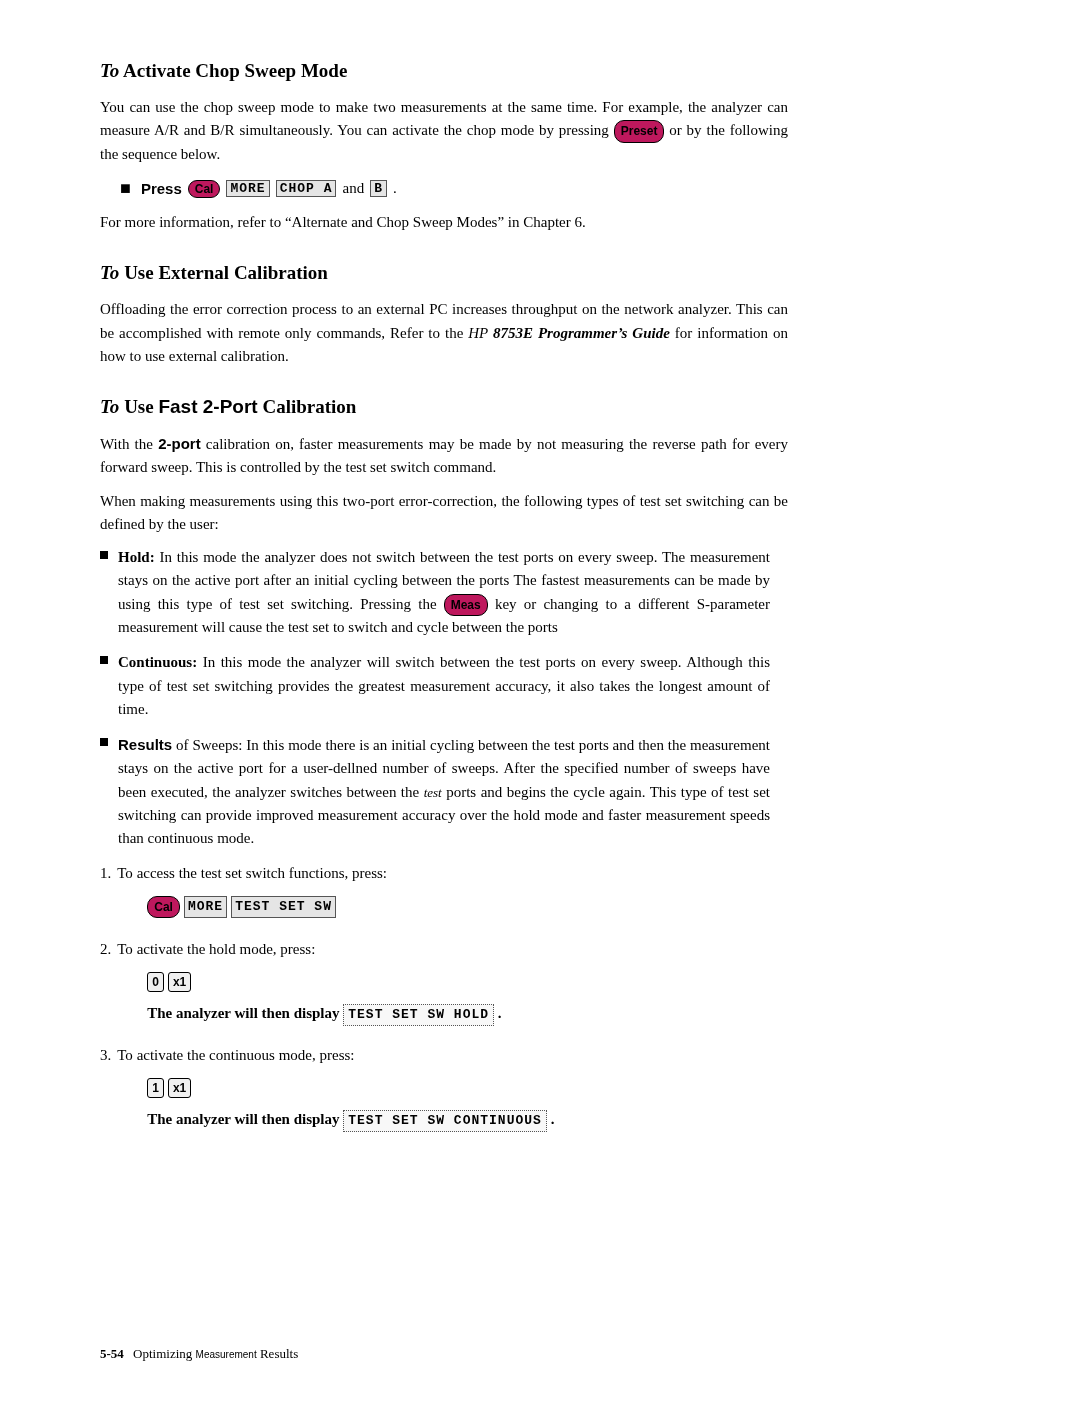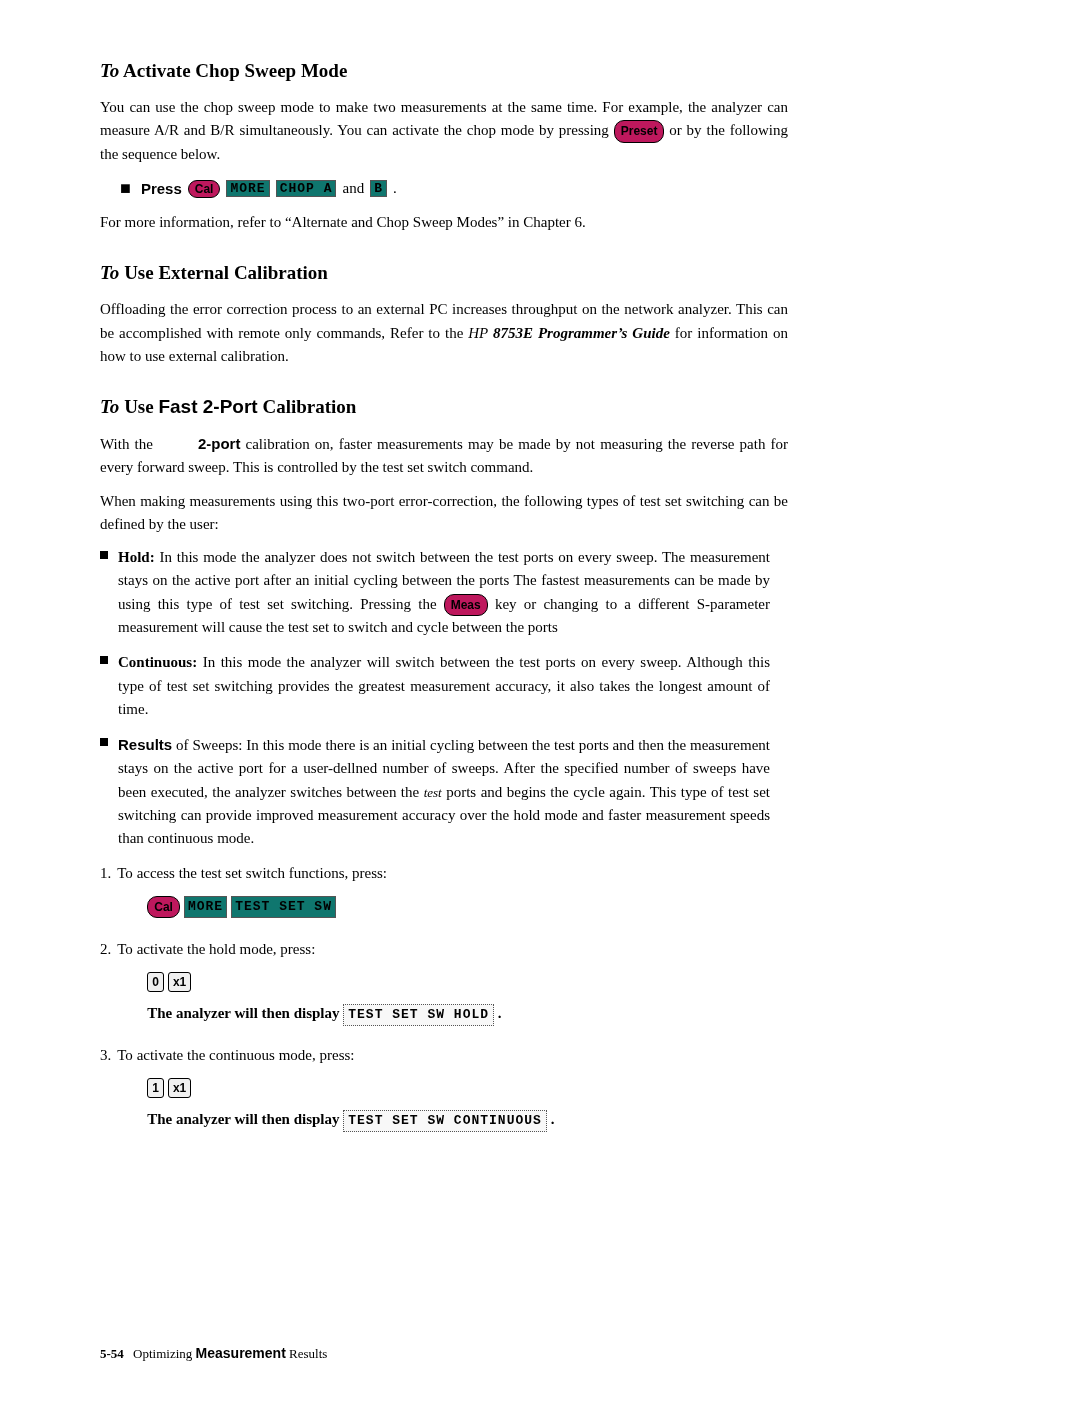--- a/index.html
+++ b/index.html
@@ -75,21 +75,21 @@
       background: #be185d;
     }
 
     .key-mono {
       display: inline-block;
       border: 1px solid #555;
       padding: 0px 3px;
       font-family: 'Courier New', Courier, monospace;
       font-size: 13px;
       font-weight: bold;
-      background: #0f766e;
+      background: #e5e5e5;
       letter-spacing: 1px;
       text-align: center;
     }
 
     .press-line {
       display: flex;
       align-items: center;
       gap: 6px;
       margin: 12px 0 12px 20px;
       font-size: 15px;
@@ -184,21 +184,20 @@
 
     .hp-bold-italic {
       font-style: italic;
       font-weight: bold;
     }
 
     .two-port-bold {
       font-family: Arial, sans-serif;
       font-weight: bold;
       font-size: 15px;
-      margin-left: 40px;
     }
 
     .number-bold {
       font-family: Arial, sans-serif;
       font-weight: bold;
       font-size: 15px;
     }
 
     .small-italic {
       font-size: 13px;
@@ -218,22 +217,22 @@
     footer .page-ref {
       font-weight: bold;
     }
 
     footer .footer-text {
       margin-left: 6px;
     }
 
     footer .measurement-bold {
       font-family: Arial, sans-serif;
-      font-weight: bold;
-      font-size: 14px;
+      font-weight: normal;
+      font-size: 10px;
     }
   </style>
 </head>
 <body>
 
 <div class="page">
 
   <div class="section">
     <h2>
       <span class="to-word">To</span><span> Activate Chop Sweep Mode</span>

